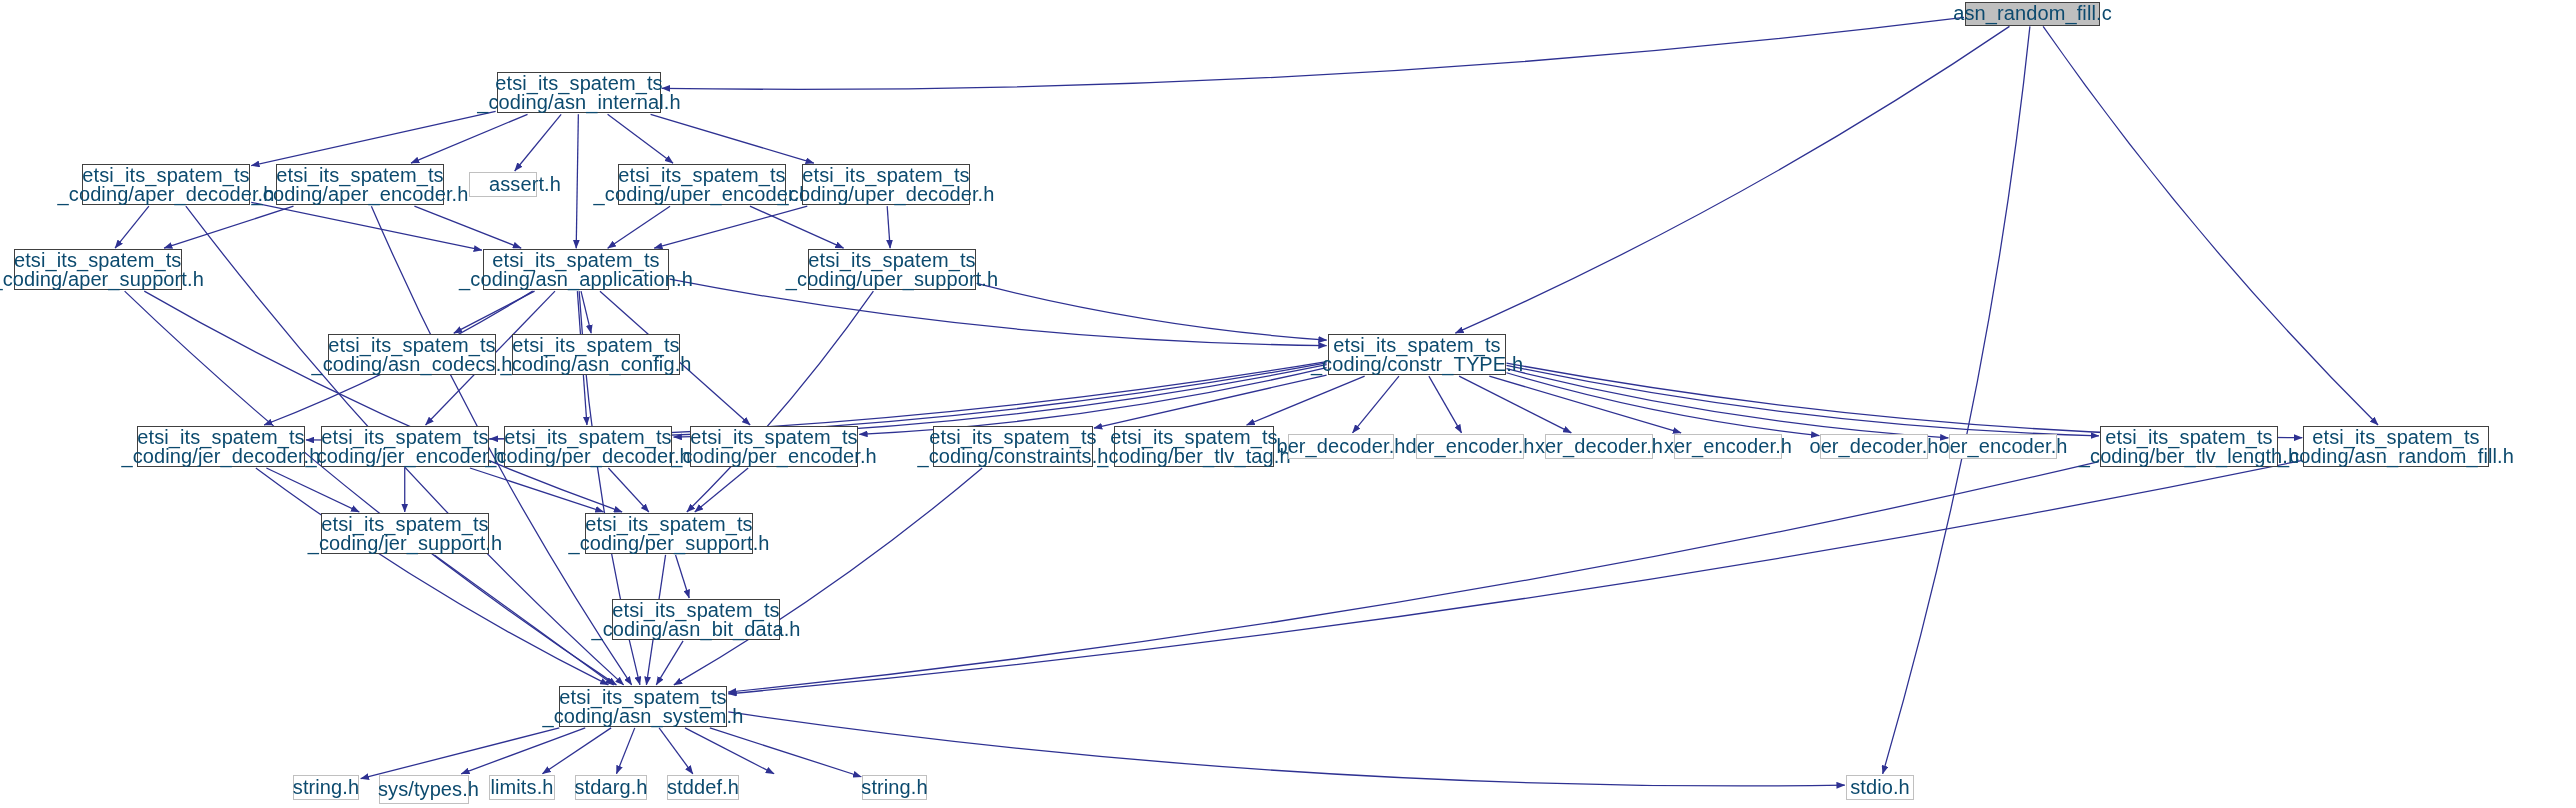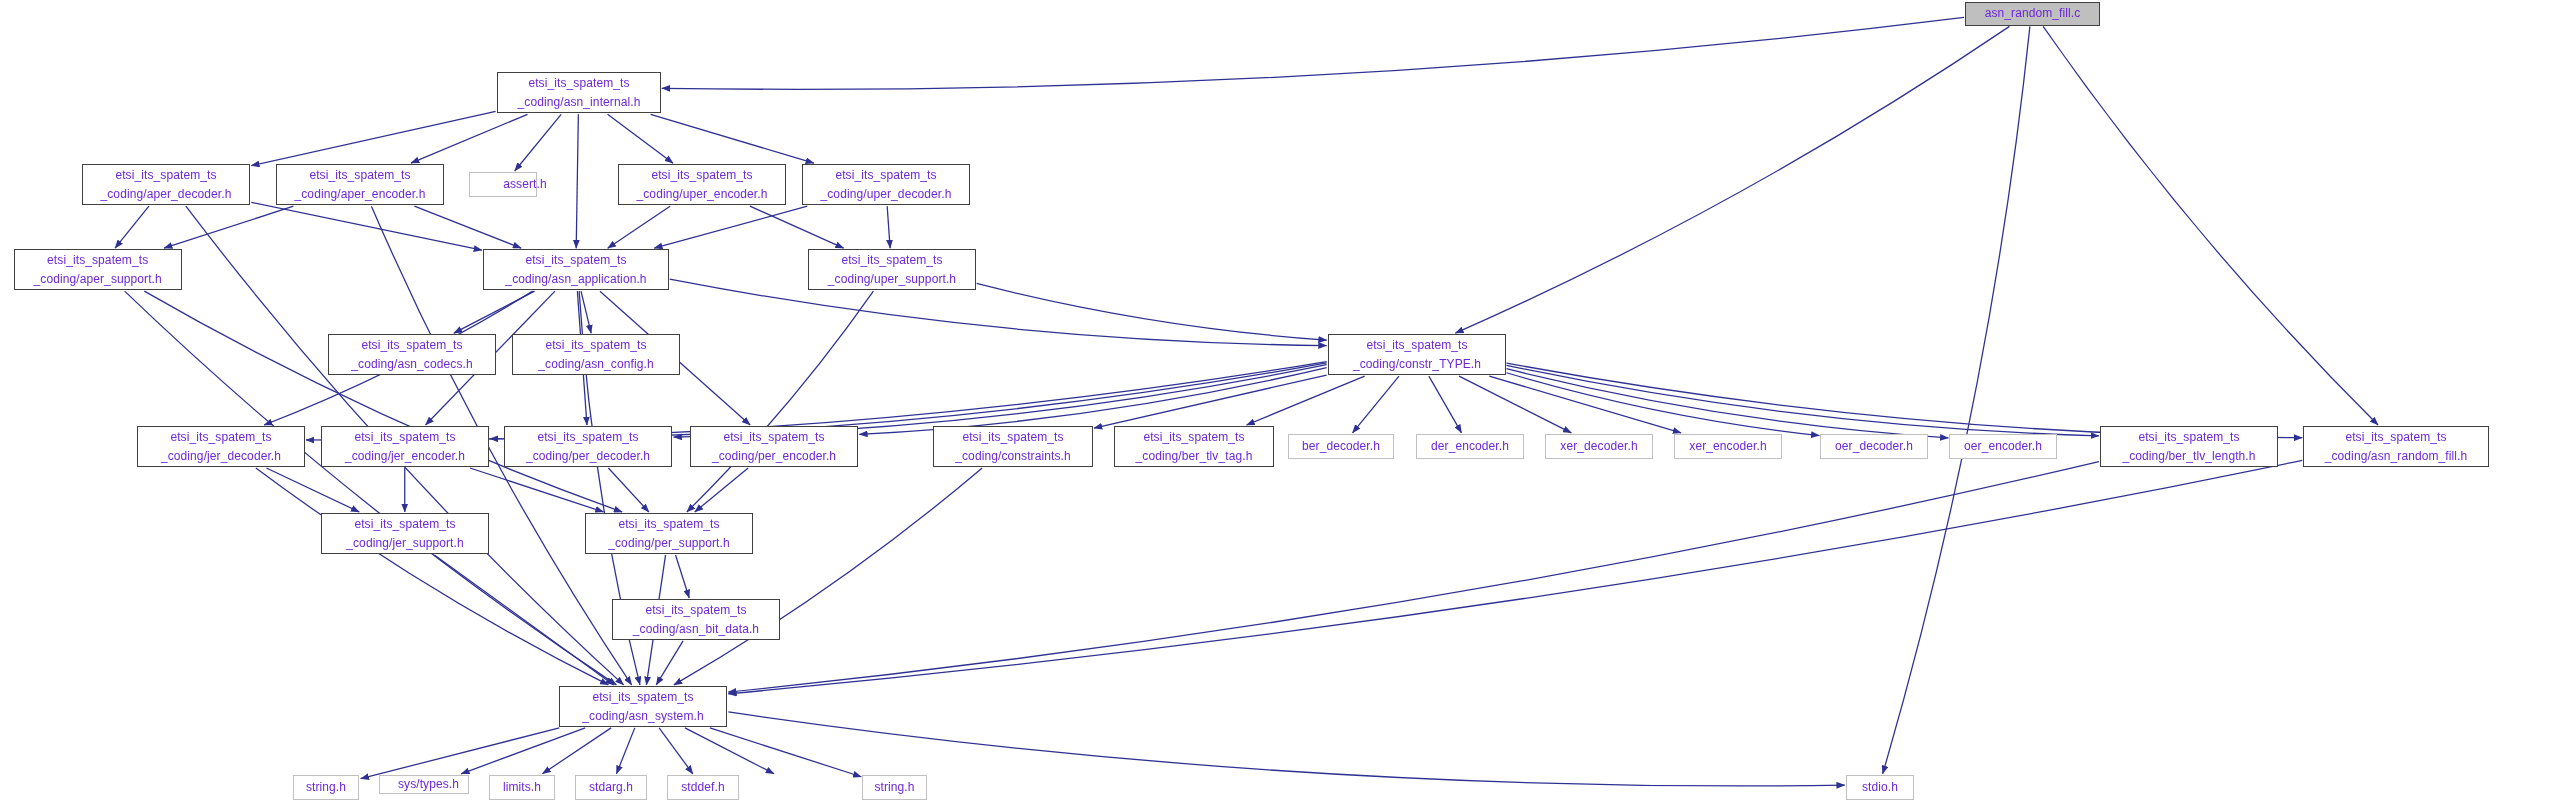--- a/index.html
+++ b/index.html
@@ -12,22 +12,22 @@
   }
   #edge-layer{position:absolute;left:0;top:0;width:2576px;height:808px;}
   .node{
     position:absolute;
     box-sizing:border-box;
     display:flex;
     align-items:center;
     justify-content:center;
     text-align:center;
     background:#ffffff;
-    color:#6d28d9;
-    font-size:12px;
+    color:#0c4a6e;
+    font-size:20px;
     line-height:18.6px;
     white-space:pre-line;
     letter-spacing:0.1px;
   }
   .node.k-internal{border:1.6px solid #404040;}
   .node.k-external{border:1.2px solid #c0c0c0;}
   .node.k-root{border:1.6px solid #404040;background:#bfbfbf;}
   .node-label{display:block;padding:0 5.9px;}
 </style>
 </head>
@@ -159,21 +159,21 @@
 _coding/asn_random_fill.h</span></div>
       <div class="node k-internal" style="left: 321px; top: 513px; width: 168px; height: 41px;"><span class="node-label">etsi_its_spatem_ts
 _coding/jer_support.h</span></div>
       <div class="node k-internal" style="left: 585px; top: 513px; width: 168px; height: 41px;"><span class="node-label">etsi_its_spatem_ts
 _coding/per_support.h</span></div>
       <div class="node k-internal" style="left: 612px; top: 599px; width: 168px; height: 41px;"><span class="node-label">etsi_its_spatem_ts
 _coding/asn_bit_data.h</span></div>
       <div class="node k-internal" style="left: 559px; top: 686px; width: 168px; height: 41px;"><span class="node-label">etsi_its_spatem_ts
 _coding/asn_system.h</span></div>
       <div class="node k-external" style="left: 293px; top: 775px; width: 66px; height: 25.4px;"><span class="node-label">string.h</span></div>
-      <div class="node k-external" style="left: 379px; top: 775px; width: 90px; height: 19px; padding-left: 9px;"><span class="node-label">sys/types.h</span></div>
+      <div class="node k-external" style="left: 379px; top: 775px; width: 90px; height: 29px; padding-left: 9px;"><span class="node-label">sys/types.h</span></div>
       <div class="node k-external" style="left: 489px; top: 775px; width: 66px; height: 25.4px;"><span class="node-label">limits.h</span></div>
       <div class="node k-external" style="left: 575px; top: 775px; width: 72px; height: 25.4px;"><span class="node-label">stdarg.h</span></div>
       <div class="node k-external" style="left: 667px; top: 775px; width: 72px; height: 25.4px;"><span class="node-label">stddef.h</span></div>
       <div class="node k-external" style="left: 759px; top: 775px; width: 84px; height: 18px; margin-top: 40px;"><span class="node-label">inttypes.h</span></div>
       <div class="node k-external" style="left: 862px; top: 775px; width: 65px; height: 25.4px;"><span class="node-label">string.h</span></div>
       <div class="node k-external" style="left: 1846px; top: 775px; width: 68px; height: 25.4px;"><span class="node-label">stdio.h</span></div>
     </div>
 </div>
 
 

